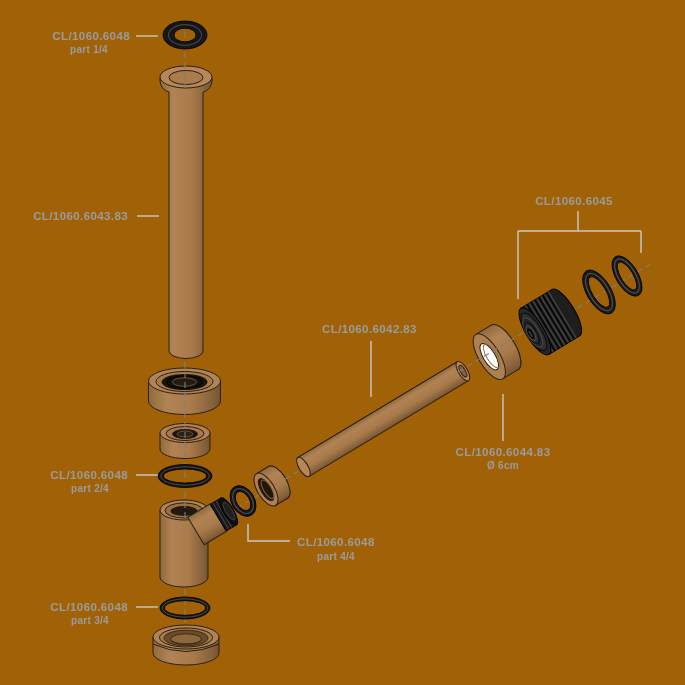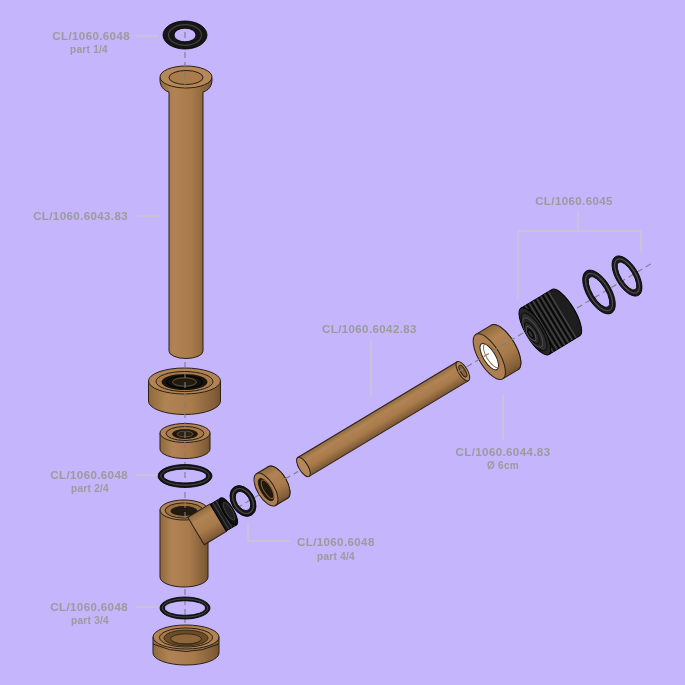--- a/index.html
+++ b/index.html
@@ -1,16 +1,16 @@
 <!DOCTYPE html>
 <html><head>
 <meta charset="utf-8">
 <style>
   html,body{margin:0;padding:0;background:#ffffff;}
-  .stage{position:relative;width:685px;height:685px;background:#c4b5fd;overflow:hidden;
+  .stage{position:relative;width:685px;height:685px;background:#a16207;overflow:hidden;
          font-family:"Liberation Sans", sans-serif;}
   svg{display:block;}
   .lbl{font-family:"Liberation Sans",sans-serif;font-size:11.5px;font-weight:600;
        fill:#9b9b9b;letter-spacing:0.4px;}
   .sub{font-family:"Liberation Sans",sans-serif;font-size:10px;font-weight:600;
        fill:#9b9b9b;letter-spacing:0.3px;}
 </style>
 </head>
 <body>
 

